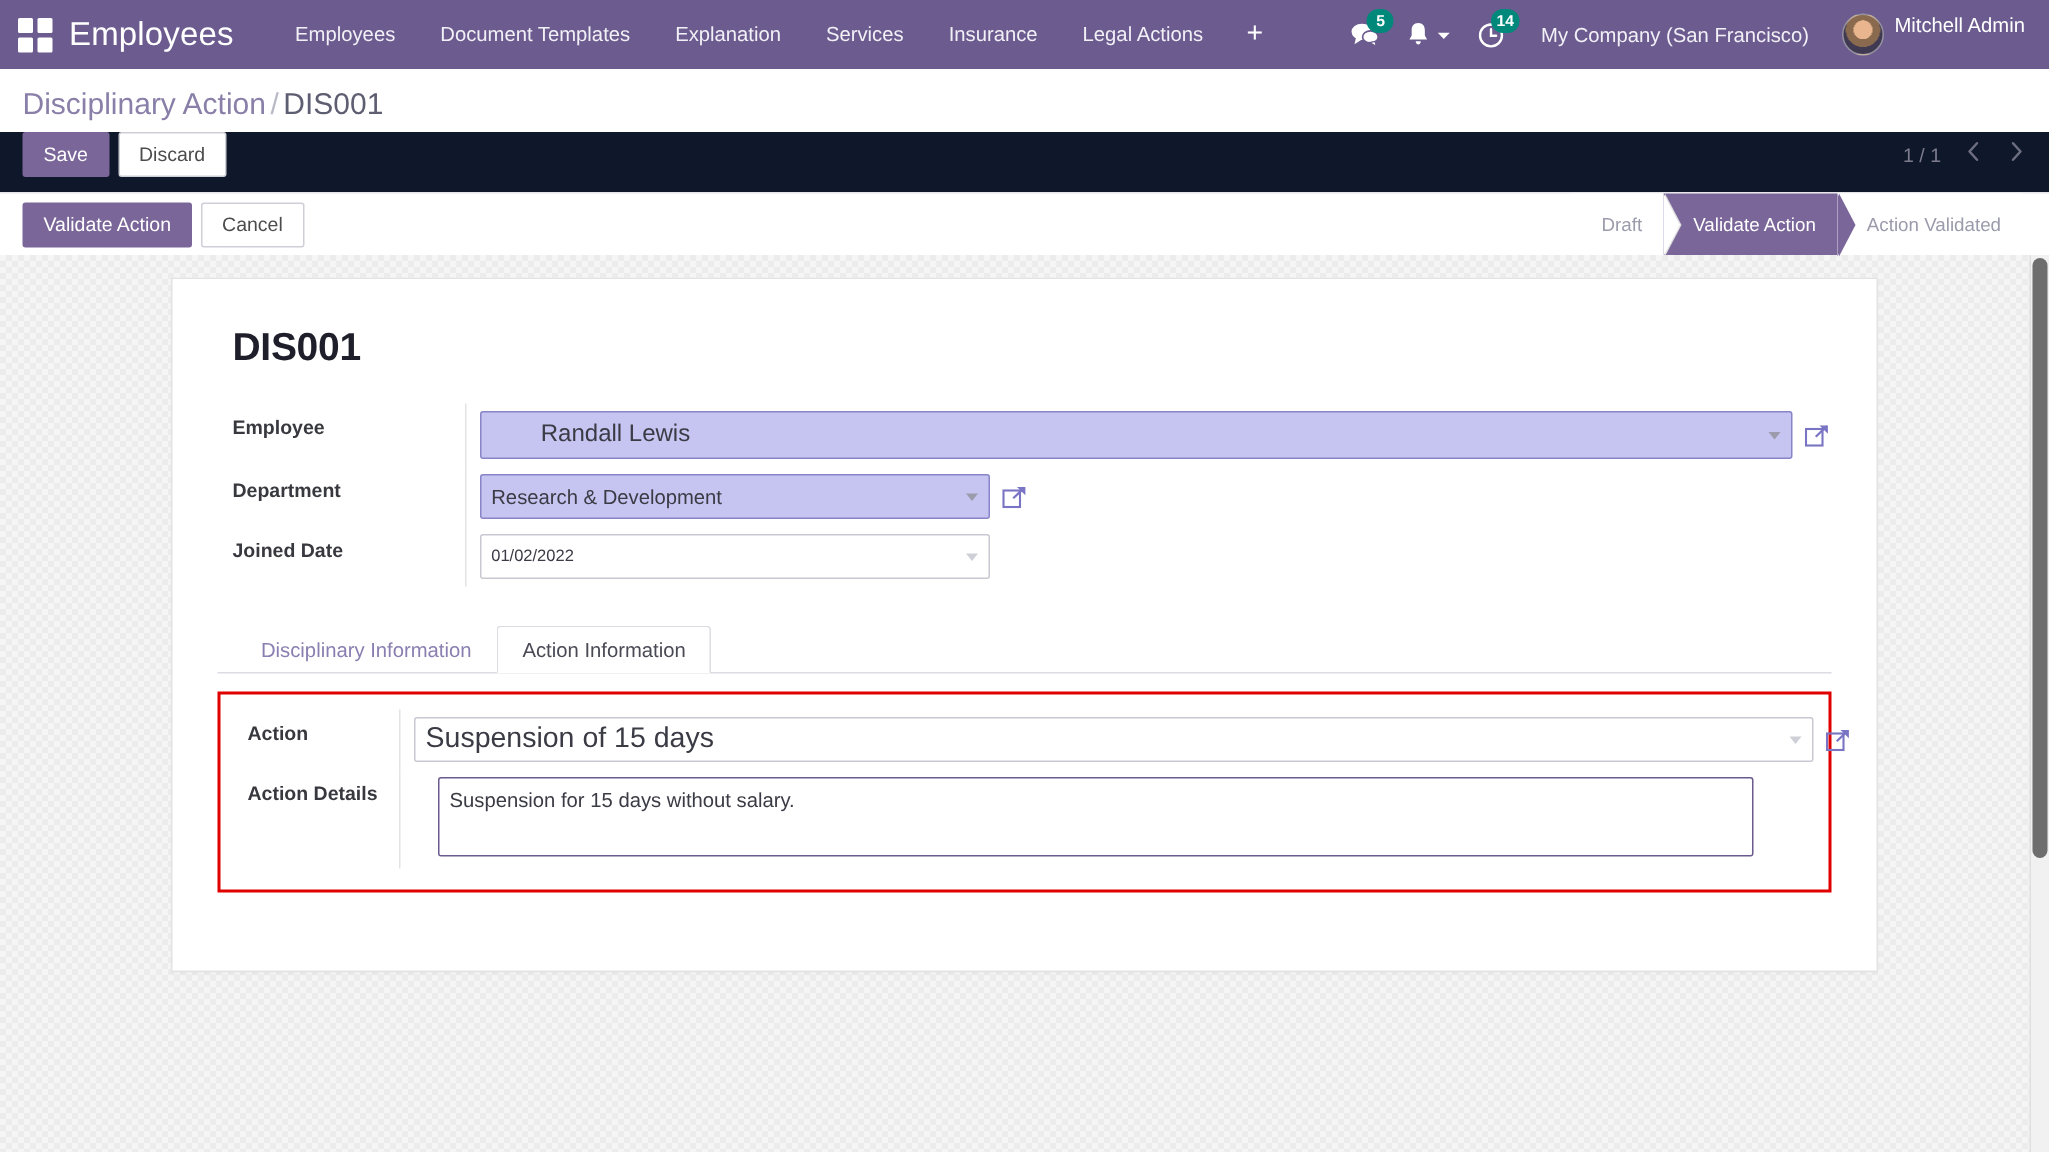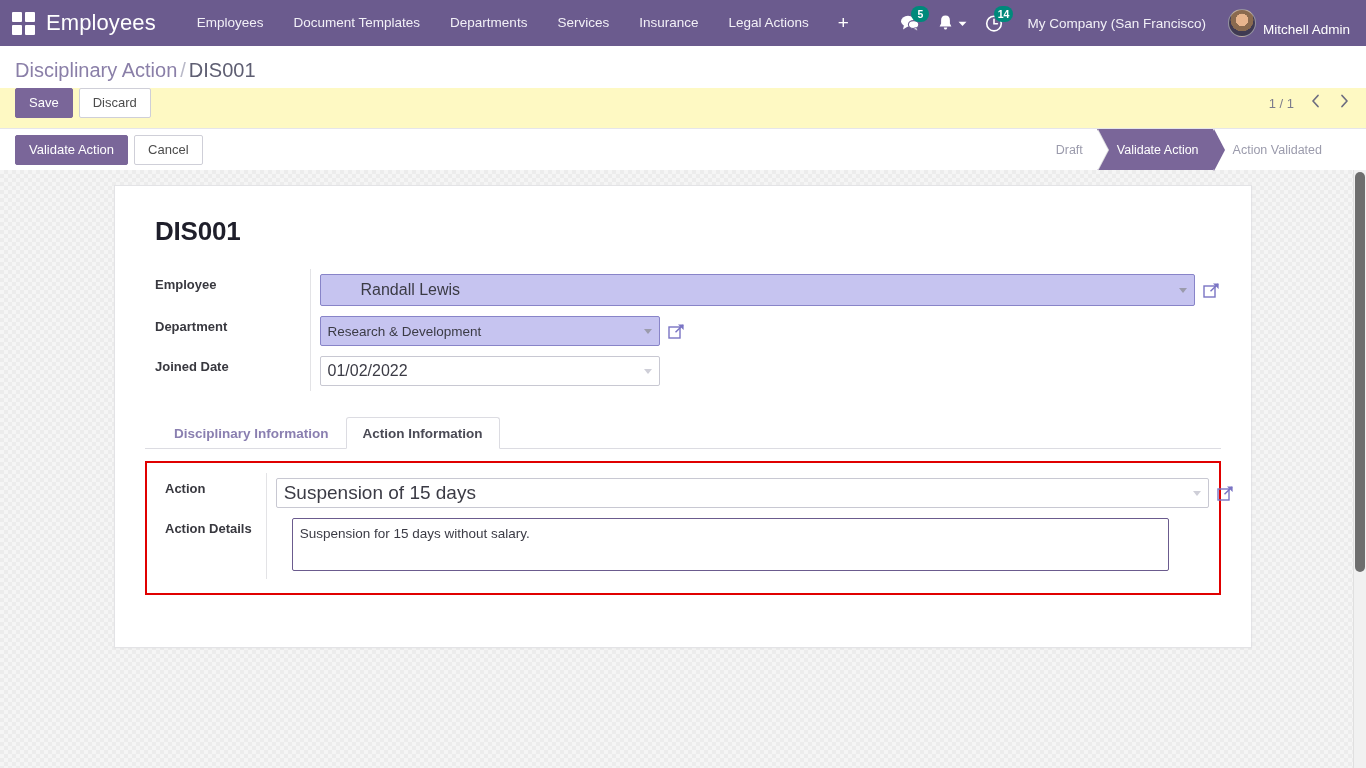--- a/index.html
+++ b/index.html
@@ -85,21 +85,21 @@
     padding: 0 4px;
   }
   .company-name {
     padding: 0 14px;
     font-size: 13.5px;
     color: #f2f0f7;
     cursor: pointer;
     white-space: nowrap;
   }
   .user-menu {
-    display: flex; align-items: flex-end; gap: 7px;
+    display: flex; align-items: flex-start; gap: 7px;
     padding: 0 4px 0 8px;
     cursor: pointer;
     white-space: nowrap;
     font-size: 13.5px;
   }
   .avatar-top {
     width: 28px; height: 28px;
     border-radius: 50%;
     background: radial-gradient(circle at 50% 38%, #e8b58e 0 30%, #8a6a4f 31% 55%, #3f3a52 56% 100%);
     border: 1px solid rgba(255,255,255,0.45);
@@ -115,21 +115,21 @@
     color: #8f8fa8;
     font-weight: 400;
   }
   .cp-breadcrumb .crumb-link { color: #8a7fa8; cursor: pointer; }
   .cp-breadcrumb .crumb-sep { color: #b9b9c8; margin: 0 3px; }
   .cp-breadcrumb .crumb-active { color: #5e5e72; }
 
   .cp-row1 {
     display: flex; align-items: center;
     padding: 0 14px 10px 15px;
-    background: #fef9c3;
+    background: #0f172a;
     position: relative;
   }
   .btn {
     font-size: 13px;
     padding: 5px 13px;
     border: 1px solid #cfcfd8;
     background: #fff;
     color: #4c4c4c;
     border-radius: 2px;
     cursor: pointer;
@@ -144,21 +144,21 @@
   .btn-group { display: flex; gap: 6px; }
   .pager {
     margin-left: auto;
     display: flex; align-items: center; gap: 14px;
     color: #7c7c8c; font-size: 13px;
   }
   .pager-arrow { cursor: pointer; font-size: 16px; color: #6d6d80; padding: 0 2px;}
 
   .cp-row2 {
     display: flex; align-items: center;
-    padding: 0 12px 0 15px;
+    padding: 0 0 0 15px;
     background: #fff;
     border-top: 1px solid #e6e6ea;
     height: 42px;
     position: relative;
   }
   .statusbar {
     margin-left: auto;
     display: flex;
     align-items: stretch;
     height: 42px;
@@ -276,21 +276,21 @@
     border-top: 5px solid #9b9bac;
   }
   .ext-link {
     width: 17px; height: 17px;
     flex-shrink: 0;
     cursor: pointer;
   }
 
   .f-employee { width: 875px; height: 32px; font-size: 16px; padding-left: 40px; }
   .f-department { width: 340px; font-size: 13.5px; }
-  .f-joined { width: 340px; font-size: 16px; }
+  .f-joined { width: 340px; font-size: 11px; }
   .f-action { width: 933px; font-size: 19px; }
 
   textarea.ta {
     width: 877px;
     height: 53px;
     border: 1px solid #6b5b8e;
     border-radius: 2px;
     padding: 6px 7px;
     font-size: 13.5px;
     font-family: "Liberation Sans", sans-serif;
@@ -301,21 +301,20 @@
     margin-left: 16px;
   }
 
   
   .notebook { margin-top: 26px; }
   .tabs {
     display: flex;
     border-bottom: 1px solid #dcdce2;
     padding-left: 12px;
     gap: 0;
-    font-weight: bold;
   }
   .tab {
     padding: 8px 16px 7px 16px;
     font-size: 13.5px;
     color: #8a7fb0;
     cursor: pointer;
     border: 1px solid transparent;
     border-radius: 3px 3px 0 0;
     margin-bottom: -1px;
     white-space: nowrap;
@@ -358,21 +357,21 @@
   <div class="apps-grid">
     <i></i>
       <i></i>
       <i></i>
       <i></i>
   </div>
   <div class="brand">Employees</div>
   <div class="menu-items">
     <div class="menu-item">Employees</div>
     <div class="menu-item">Document Templates</div>
-    <div class="menu-item">Departments</div>
+    <div class="menu-item">Explanation</div>
     <div class="menu-item">Services</div>
     <div class="menu-item">Insurance</div>
     <div class="menu-item">Legal Actions</div>
     <div class="menu-plus">+</div>
   </div>
 
   <div class="nav-right">
     <div class="sysicon">
       <svg width="20" height="18" viewBox="0 0 20 18" aria-hidden="true">
         <ellipse cx="8" cy="7.2" rx="7" ry="5.4" fill="#ffffff"></ellipse>

